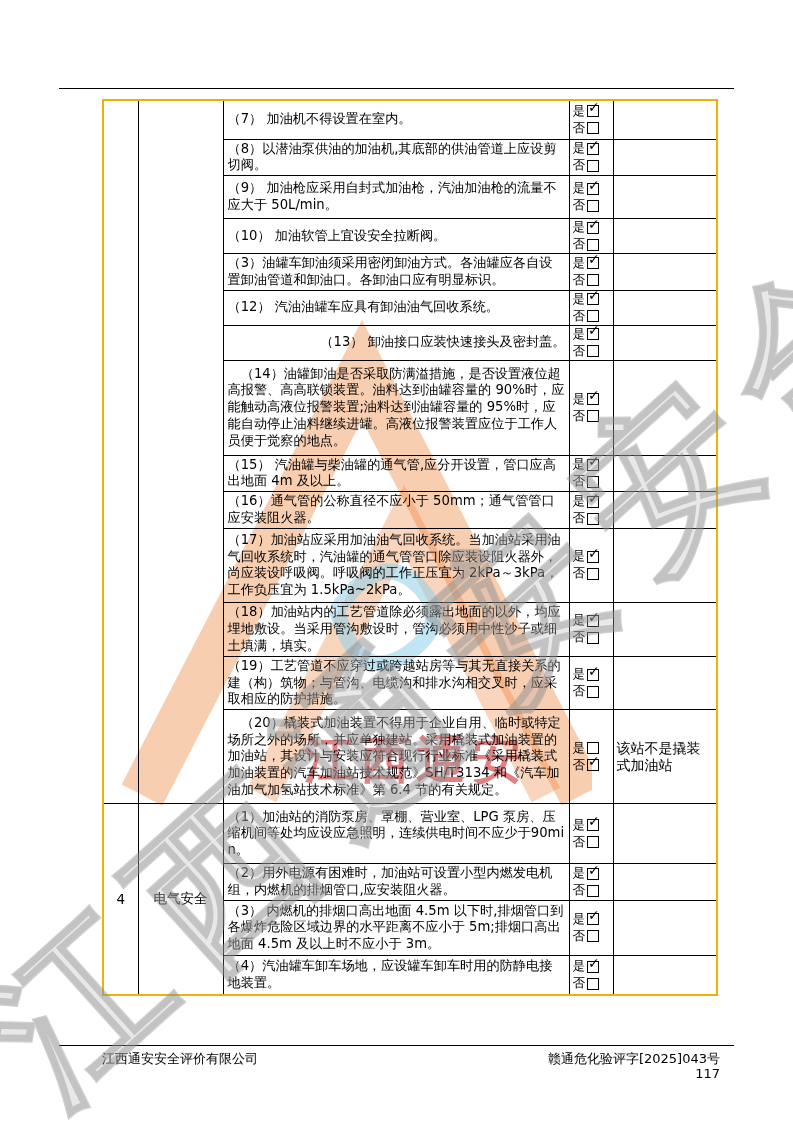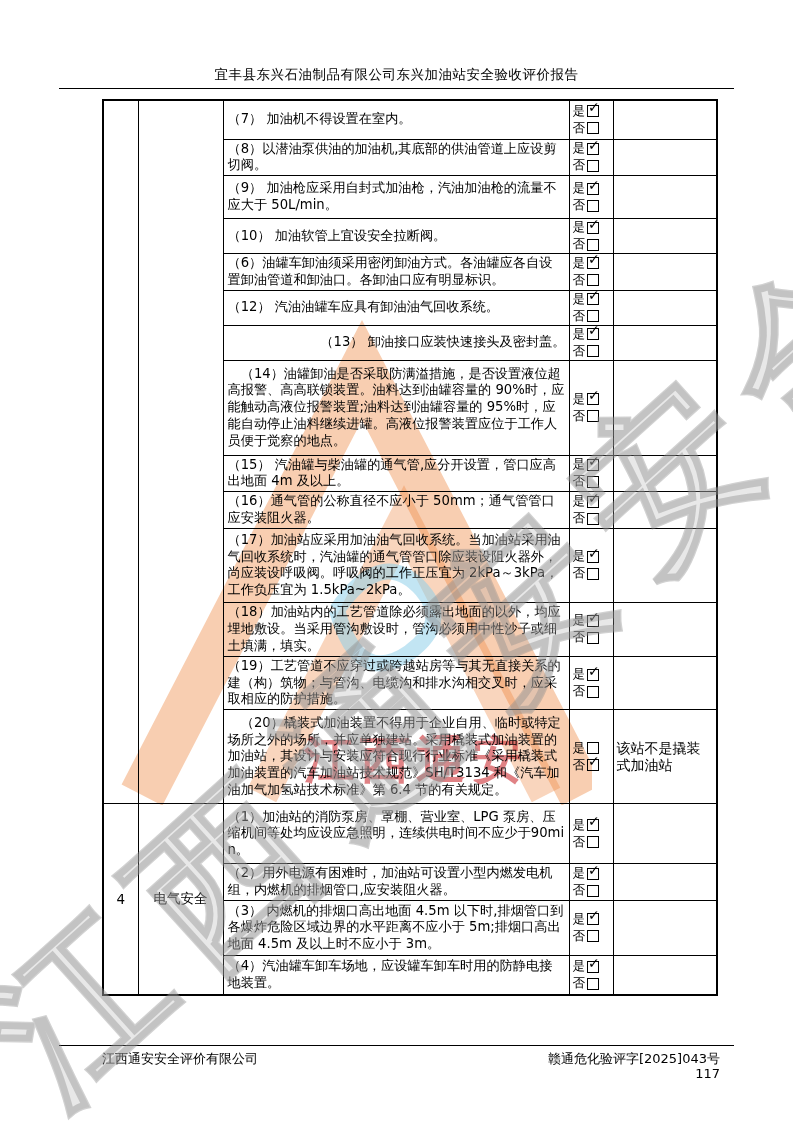--- a/index.html
+++ b/index.html
@@ -6,21 +6,21 @@
   .page{position:relative;width:793px;height:1122px;background:#ffffff;overflow:hidden;
         font-family:"DejaVu Sans",sans-serif;color:#000;margin:0 auto;}
   
   .hdr-title{position:absolute;top:66px;left:0;width:100%;text-align:center;
              font-size:13.5px;letter-spacing:0.5px;z-index:1;}
   .hdr-rule{position:absolute;top:88px;left:59px;width:675px;height:0;
             border-top:1.6px solid #000;z-index:1;}
   
   .tblwrap{position:absolute;left:102px;top:99px;z-index:1;}
   table.checklist{border-collapse:collapse;table-layout:fixed;width:614px;background:transparent;
-                  border:2px solid #000000;}
+                  border:2px solid #eab308;}
   table.checklist td{border:1px solid #000;overflow:hidden;}
   td.num,td.cat{text-align:center;vertical-align:middle;font-size:13.5px;}
   td.txt{font-size:13.2px;line-height:16.8px;padding:1px 3px 1px 4px;vertical-align:middle;
          word-break:break-all;}
   td.chk{font-size:12.6px;padding:0 0 0 3px;vertical-align:middle;}
   .ckline{display:flex;align-items:center;height:17px;white-space:nowrap;}
   .box{display:inline-block;width:10px;height:10px;border:1.4px solid #000;margin-left:2px;
        position:relative;flex:none;}
   .box.checked::after{content:"\2713";position:absolute;left:0;top:-7px;font-size:14px;
                       font-weight:bold;color:#000;}
@@ -48,21 +48,20 @@
   <div class="wm-logo">
     <svg width="480" height="490" viewBox="0 0 480 490">
       <path d="M30,480 L250,55 L470,480" fill="none" stroke="#ED7D31" stroke-width="46" opacity="0.38"></path>
       <path d="M150,480 L292,205 L434,480" fill="none" stroke="#ED7D31" stroke-width="32" opacity="0.32"></path>
       <path d="M225,295 q45,-65 85,-20 q28,32 -12,62 q-52,36 -73,-42" fill="none" stroke="#8FD0EA" stroke-width="16" opacity="0.55"></path>
     </svg>
   </div>
 
   <div class="wm-red">江西通安</div>
 
-  <div class="hdr-title">宜丰县东兴石油制品有限公司东兴加油站安全验收评价报告</div>
   <div class="hdr-rule"></div>
 
   <div class="tblwrap">
     <table class="checklist">
       <colgroup>
         <col style="width:35px">
           <col style="width:85px">
           <col style="width:346px">
         <col style="width:44px">
           <col style="width:104px">
@@ -120,21 +119,21 @@
                 <span class="box checked"></span>
               </div>
               <div class="ckline">
                 <span>否</span>
                 <span class="box"></span>
               </div>
             </td>
             <td class="rmk"></td>
           </tr>
           <tr style="height: 35px;">
-            <td class="txt">（6）油罐车卸油须采用密闭卸油方式。各油罐应各自设置卸油管道和卸油口。各卸油口应有明显标识。</td>
+            <td class="txt">（3）油罐车卸油须采用密闭卸油方式。各油罐应各自设置卸油管道和卸油口。各卸油口应有明显标识。</td>
             <td class="chk">
               <div class="ckline">
                 <span>是</span>
                 <span class="box checked"></span>
               </div>
               <div class="ckline">
                 <span>否</span>
                 <span class="box"></span>
               </div>
             </td>

